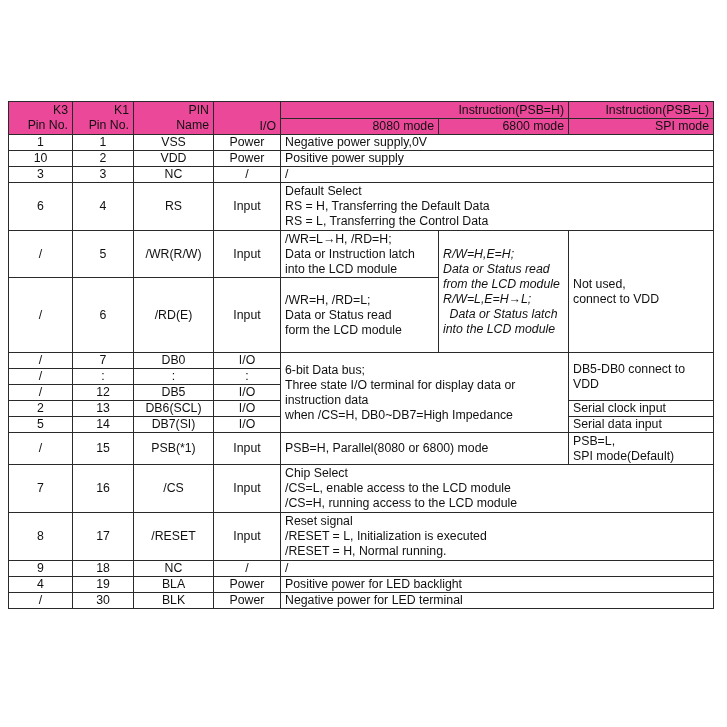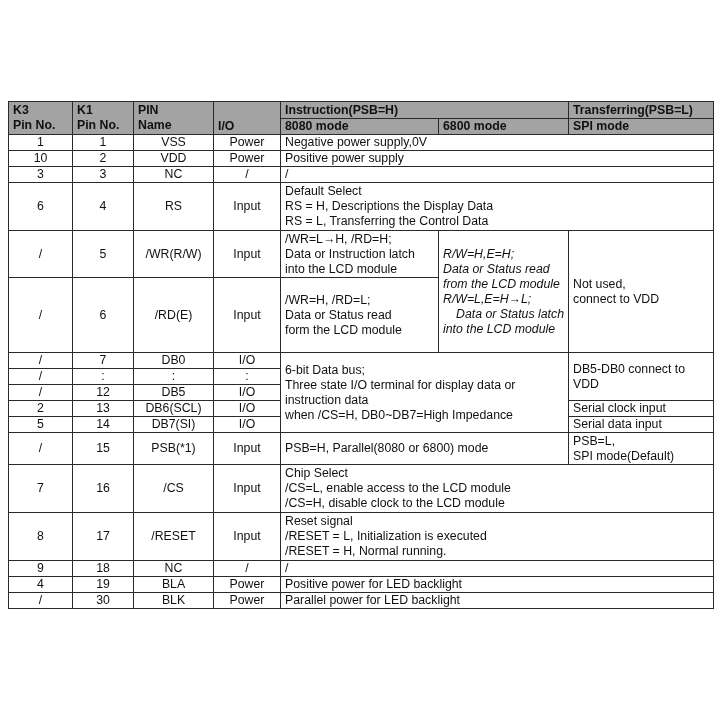--- a/index.html
+++ b/index.html
@@ -1,21 +1,21 @@
 <!DOCTYPE html>
 <html><head>
 <meta charset="utf-8">
 <style>
   html, body { margin:0; padding:0; background:#ffffff; }
   body { width:727px; height:727px; position:relative; overflow:hidden;
          font-family:"Liberation Sans", sans-serif; color:#111; }
   table.pins { position:absolute; left:8px; top:101px; border-collapse:collapse;
                table-layout:fixed; font-size:12.3px; line-height:15px; }
   table.pins td { border:1px solid #2a2a2a; padding:0 4px; vertical-align:middle; }
-  td.h { background:#a3a3a3; font-weight:bold; text-align:left; line-height:15px; padding:0 2px; }
+  td.h { background:#ec4899; font-weight:normal; text-align:right; line-height:15px; padding:0 2px; }
   td.c { text-align:center; }
   td.l { text-align:left; }
   td.top { vertical-align:top; }
   .just { text-align:justify; text-align-last:left;font-style:italic; }
   .ln { display:block; white-space:nowrap; }
 </style>
 </head>
 <body>
 
 <table class="pins">
@@ -38,21 +38,21 @@
     <td class="h" rowspan="2">
           <span class="ln">K1</span>
           <span class="ln">Pin No.</span>
         </td>
     <td class="h" rowspan="2">
           <span class="ln">PIN</span>
           <span class="ln">Name</span>
         </td>
     <td class="h" rowspan="2" style="vertical-align:bottom">I/O</td>
     <td class="h" colspan="2">Instruction(PSB=H)</td>
-    <td class="h">Transferring(PSB=L)</td>
+    <td class="h">Instruction(PSB=L)</td>
   </tr>
   <tr style="height:16px">
     <td class="h">8080 mode</td>
     <td class="h">6800 mode</td>
     <td class="h">SPI mode</td>
   </tr>
 
   <tr style="height:16px">
     <td class="c">1</td>
     <td class="c">1</td>
@@ -77,40 +77,40 @@
     <td class="l" colspan="3">/</td>
   </tr>
 
   <tr style="height:48px">
     <td class="c">6</td>
     <td class="c">4</td>
     <td class="c">RS</td>
     <td class="c">Input</td>
     <td class="l" colspan="3">
       <span class="ln">Default Select</span>
-      <span class="ln">RS = H, Descriptions the Display Data</span>
+      <span class="ln">RS = H, Transferring the Default Data</span>
       <span class="ln">RS = L, Transferring the Control Data</span>
     </td>
   </tr>
 
   <tr style="height:47px">
     <td class="c">/</td>
     <td class="c">5</td>
     <td class="c">/WR(R/W)</td>
     <td class="c">Input</td>
     <td class="l top">
       <span class="ln">/WR=L→H, /RD=H;</span>
       <span class="ln">Data or Instruction latch</span>
       <span class="ln">into the LCD module</span>
     </td>
     <td class="l top just" rowspan="2">
       <span class="ln">R/W=H,E=H;</span>
       <span style="display:block">Data or Status read from the LCD module</span>
       <span class="ln">R/W=L,E=H→L;</span>
-      <span style="display:block;text-align:right">Data or Status latch into the LCD module</span>
+      <span style="display:block;text-align:center">Data or Status latch into the LCD module</span>
     </td>
     <td class="l top" rowspan="2">
       <span class="ln">Not used,</span>
       <span class="ln">connect to VDD</span>
     </td>
   </tr>
 
   <tr style="height:75px">
     <td class="c">/</td>
     <td class="c top">6</td>
@@ -183,21 +183,21 @@
   </tr>
 
   <tr style="height:48px">
     <td class="c">7</td>
     <td class="c">16</td>
     <td class="c">/CS</td>
     <td class="c">Input</td>
     <td class="l" colspan="3">
       <span class="ln">Chip Select</span>
       <span class="ln">/CS=L, enable access to the LCD module</span>
-      <span class="ln">/CS=H, disable clock to the LCD module</span>
+      <span class="ln">/CS=H, running access to the LCD module</span>
     </td>
   </tr>
 
   <tr style="height:48px">
     <td class="c">8</td>
     <td class="c">17</td>
     <td class="c">/RESET</td>
     <td class="c">Input</td>
     <td class="l" colspan="3">
       <span class="ln">Reset signal</span>
@@ -220,16 +220,16 @@
     <td class="c">BLA</td>
     <td class="c">Power</td>
     <td class="l" colspan="3">Positive power for LED backlight</td>
   </tr>
 
   <tr style="height:16px">
     <td class="c">/</td>
     <td class="c">30</td>
     <td class="c">BLK</td>
     <td class="c">Power</td>
-    <td class="l" colspan="3">Parallel power for LED backlight</td>
+    <td class="l" colspan="3">Negative power for LED terminal</td>
   </tr>
 </tbody>
   </table>
 
 </body></html>

